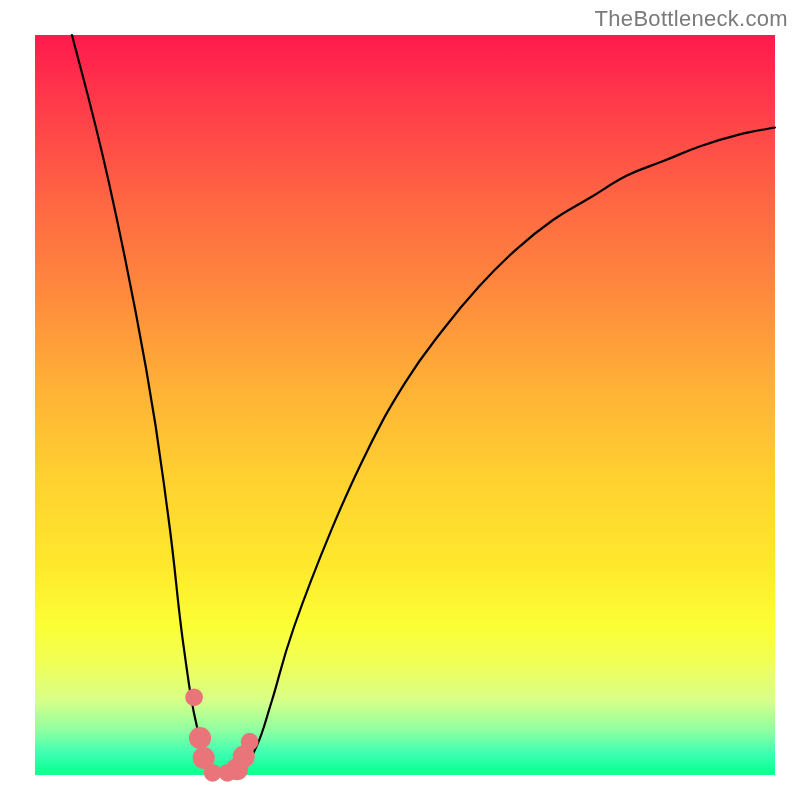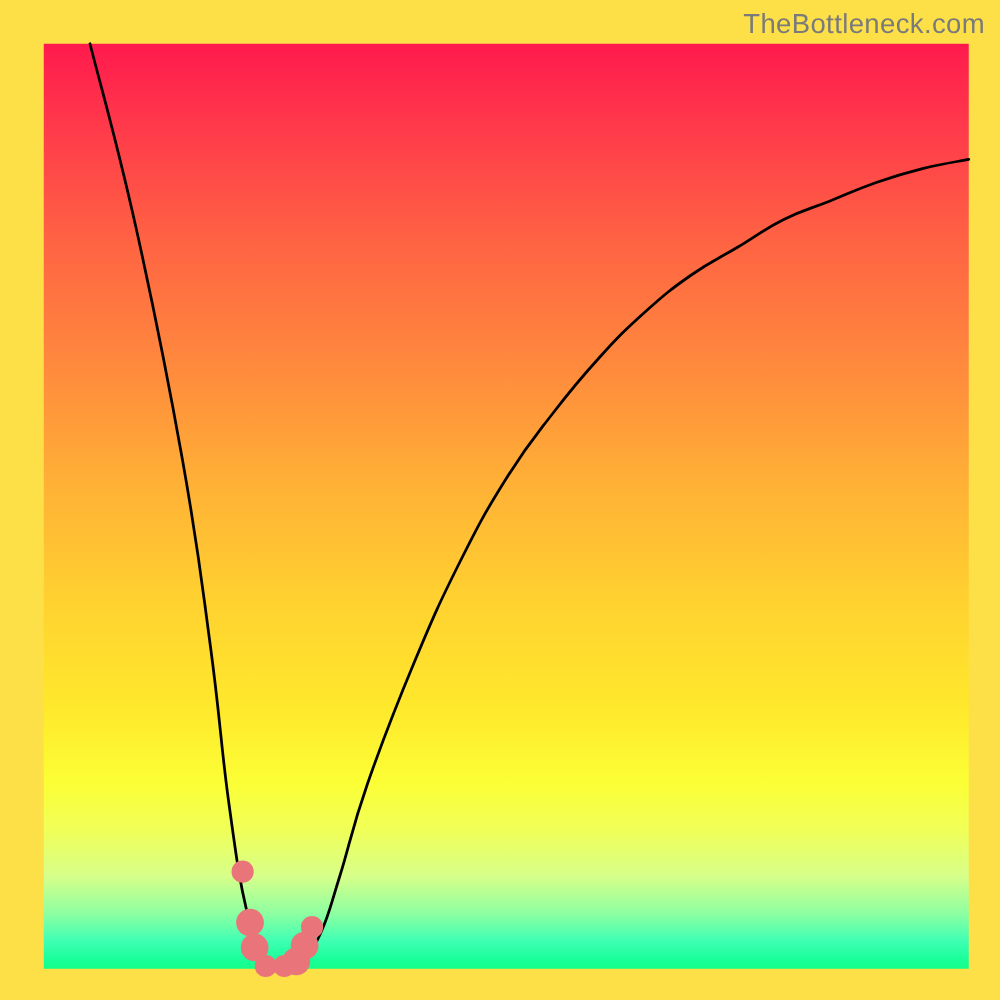--- a/index.html
+++ b/index.html
@@ -8,21 +8,21 @@
     width: 800px;
     height: 800px;
     overflow: hidden;
     background: #000;
     font-family: Arial, Helvetica, sans-serif;
   }
   .frame {
     position: relative;
     width: 800px;
     height: 800px;
-    background: #fde047;
+    background: #ffffff;
   }
   .plot-area {
     position: absolute;
     left: 35px;
     top: 35px;
     width: 740px;
     height: 740px;
     
     background: linear-gradient(
       to bottom,

